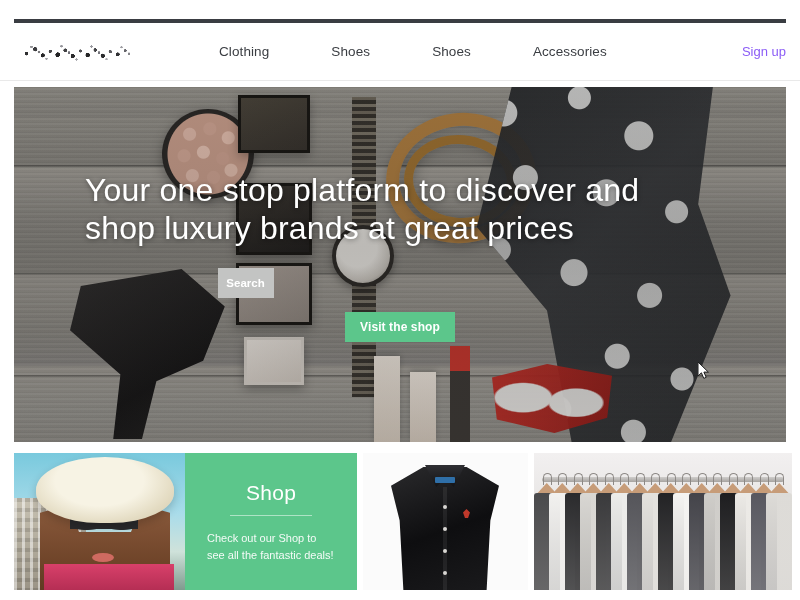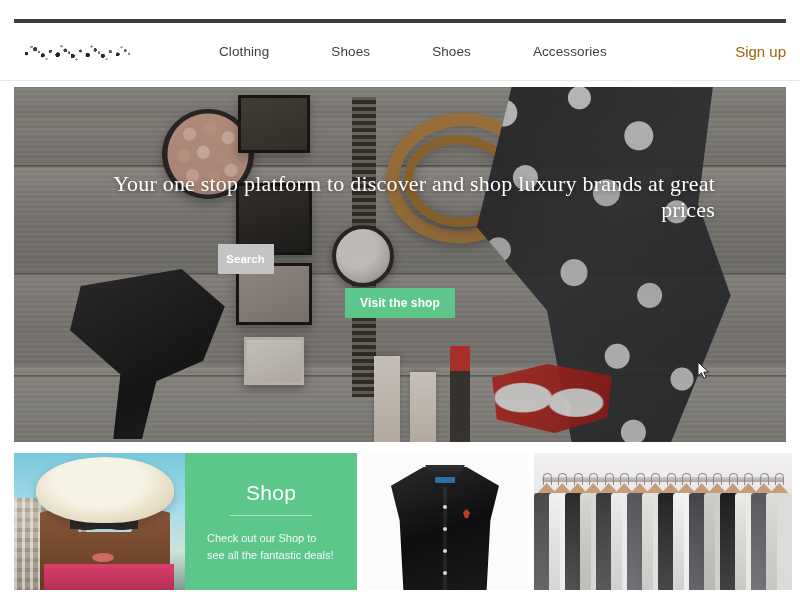--- a/index.html
+++ b/index.html
@@ -88,22 +88,22 @@
   .nav-link {
     font-size: 13.5px;
     color: #3a3d42;
     text-decoration: none;
     letter-spacing: .1px;
     margin-right: 62px;
     white-space: nowrap;
     cursor: pointer;
   }
   .signup {
-    font-size: 15px;
-    color: #a16207;
+    font-size: 13px;
+    color: #8b5cf6;
     text-decoration: none;
     white-space: nowrap;
     cursor: pointer;
     flex: 0 0 auto;
   }
 
   
   .hero-wrap { padding: 6px 14px 0 14px; }
 
   .hero {
@@ -261,25 +261,25 @@
     position: absolute;
     left: 0; right: 0; top: 0; bottom: 0;
     display: flex;
     flex-direction: column;
     align-items: center;
     justify-content: flex-start;
     padding-top: 84px;
   }
 
   .hero-title {
-    font-family: Liberation Serif, serif;
-    font-size: 22px;
+    font-family: Liberation Sans, sans-serif;
+    font-size: 32px;
     line-height: 1.2;
     color: #ffffff;
-    text-align: right;
+    text-align: left;
     max-width: 630px;
     font-weight: 400;
     letter-spacing: .2px;
     text-shadow: 0 1px 5px rgba(0,0,0,.42);
   }
 
   .search-row {
     margin-top: 20px;
     display: flex;
     width: 365px;

